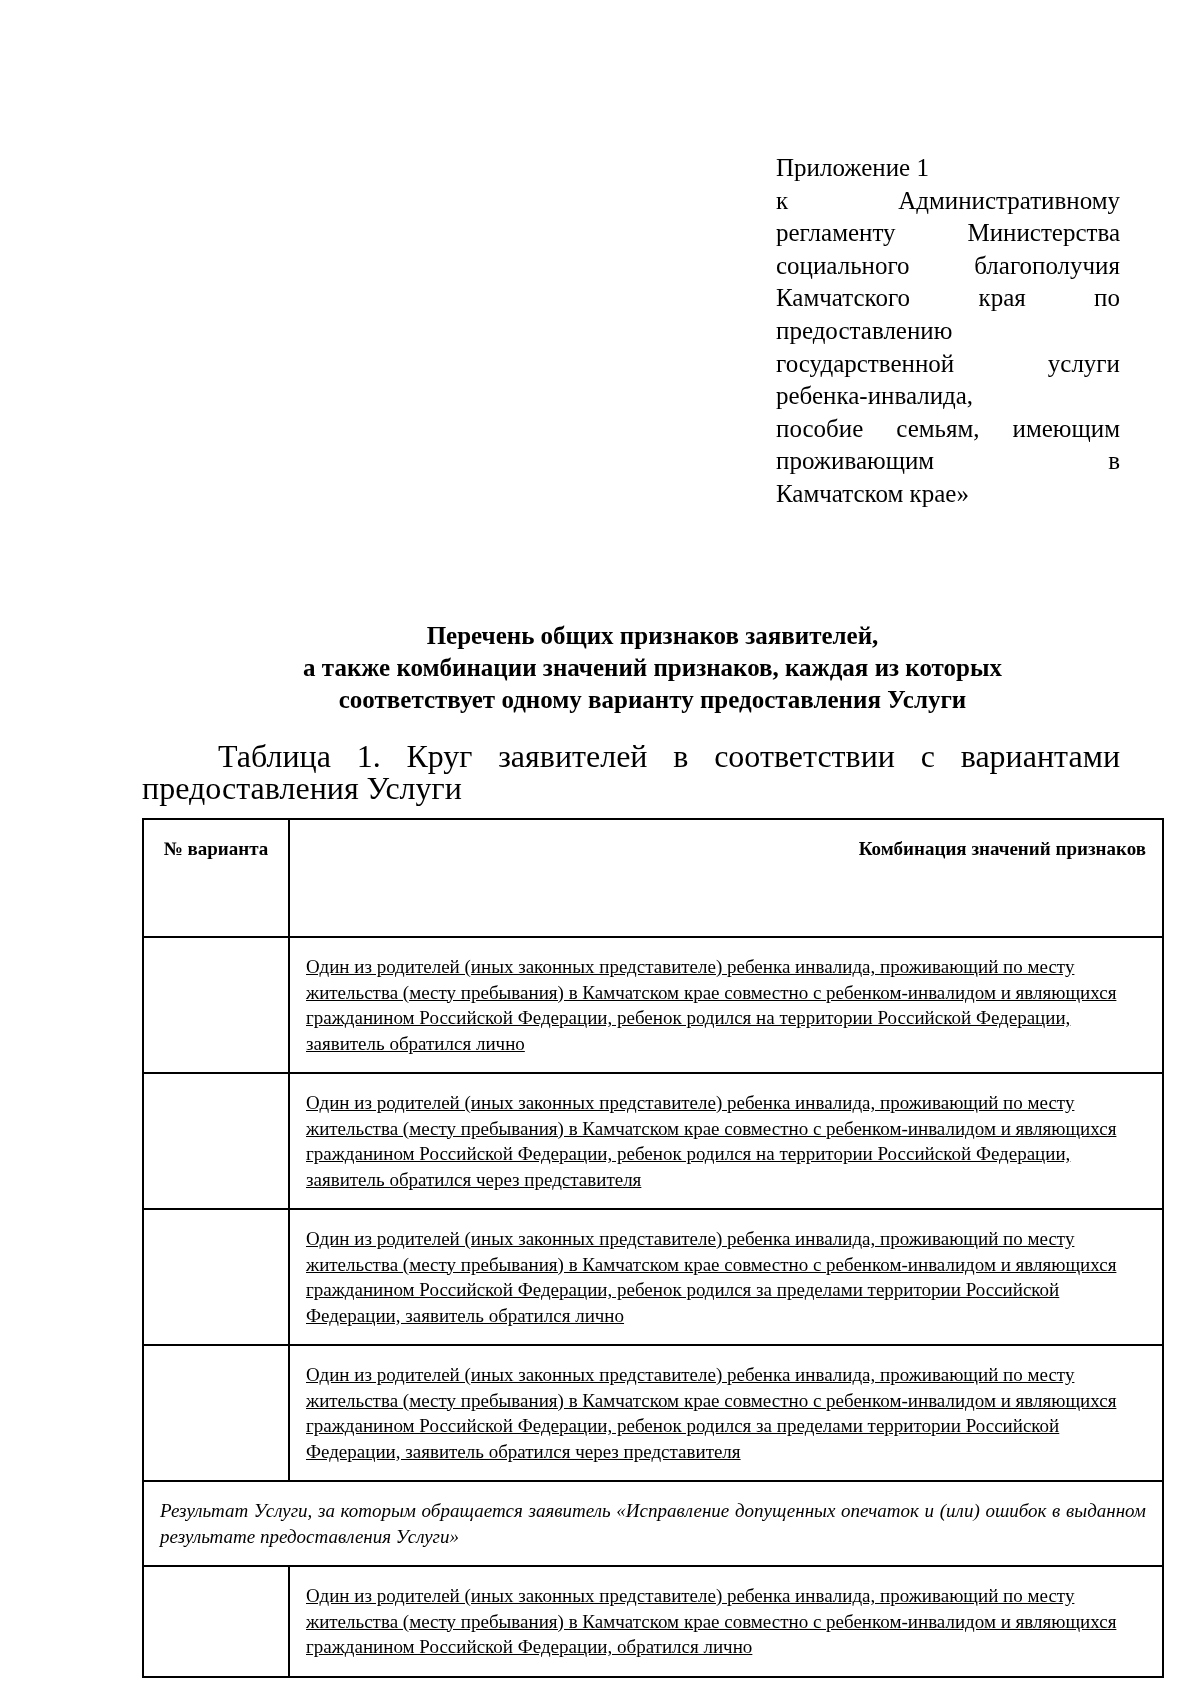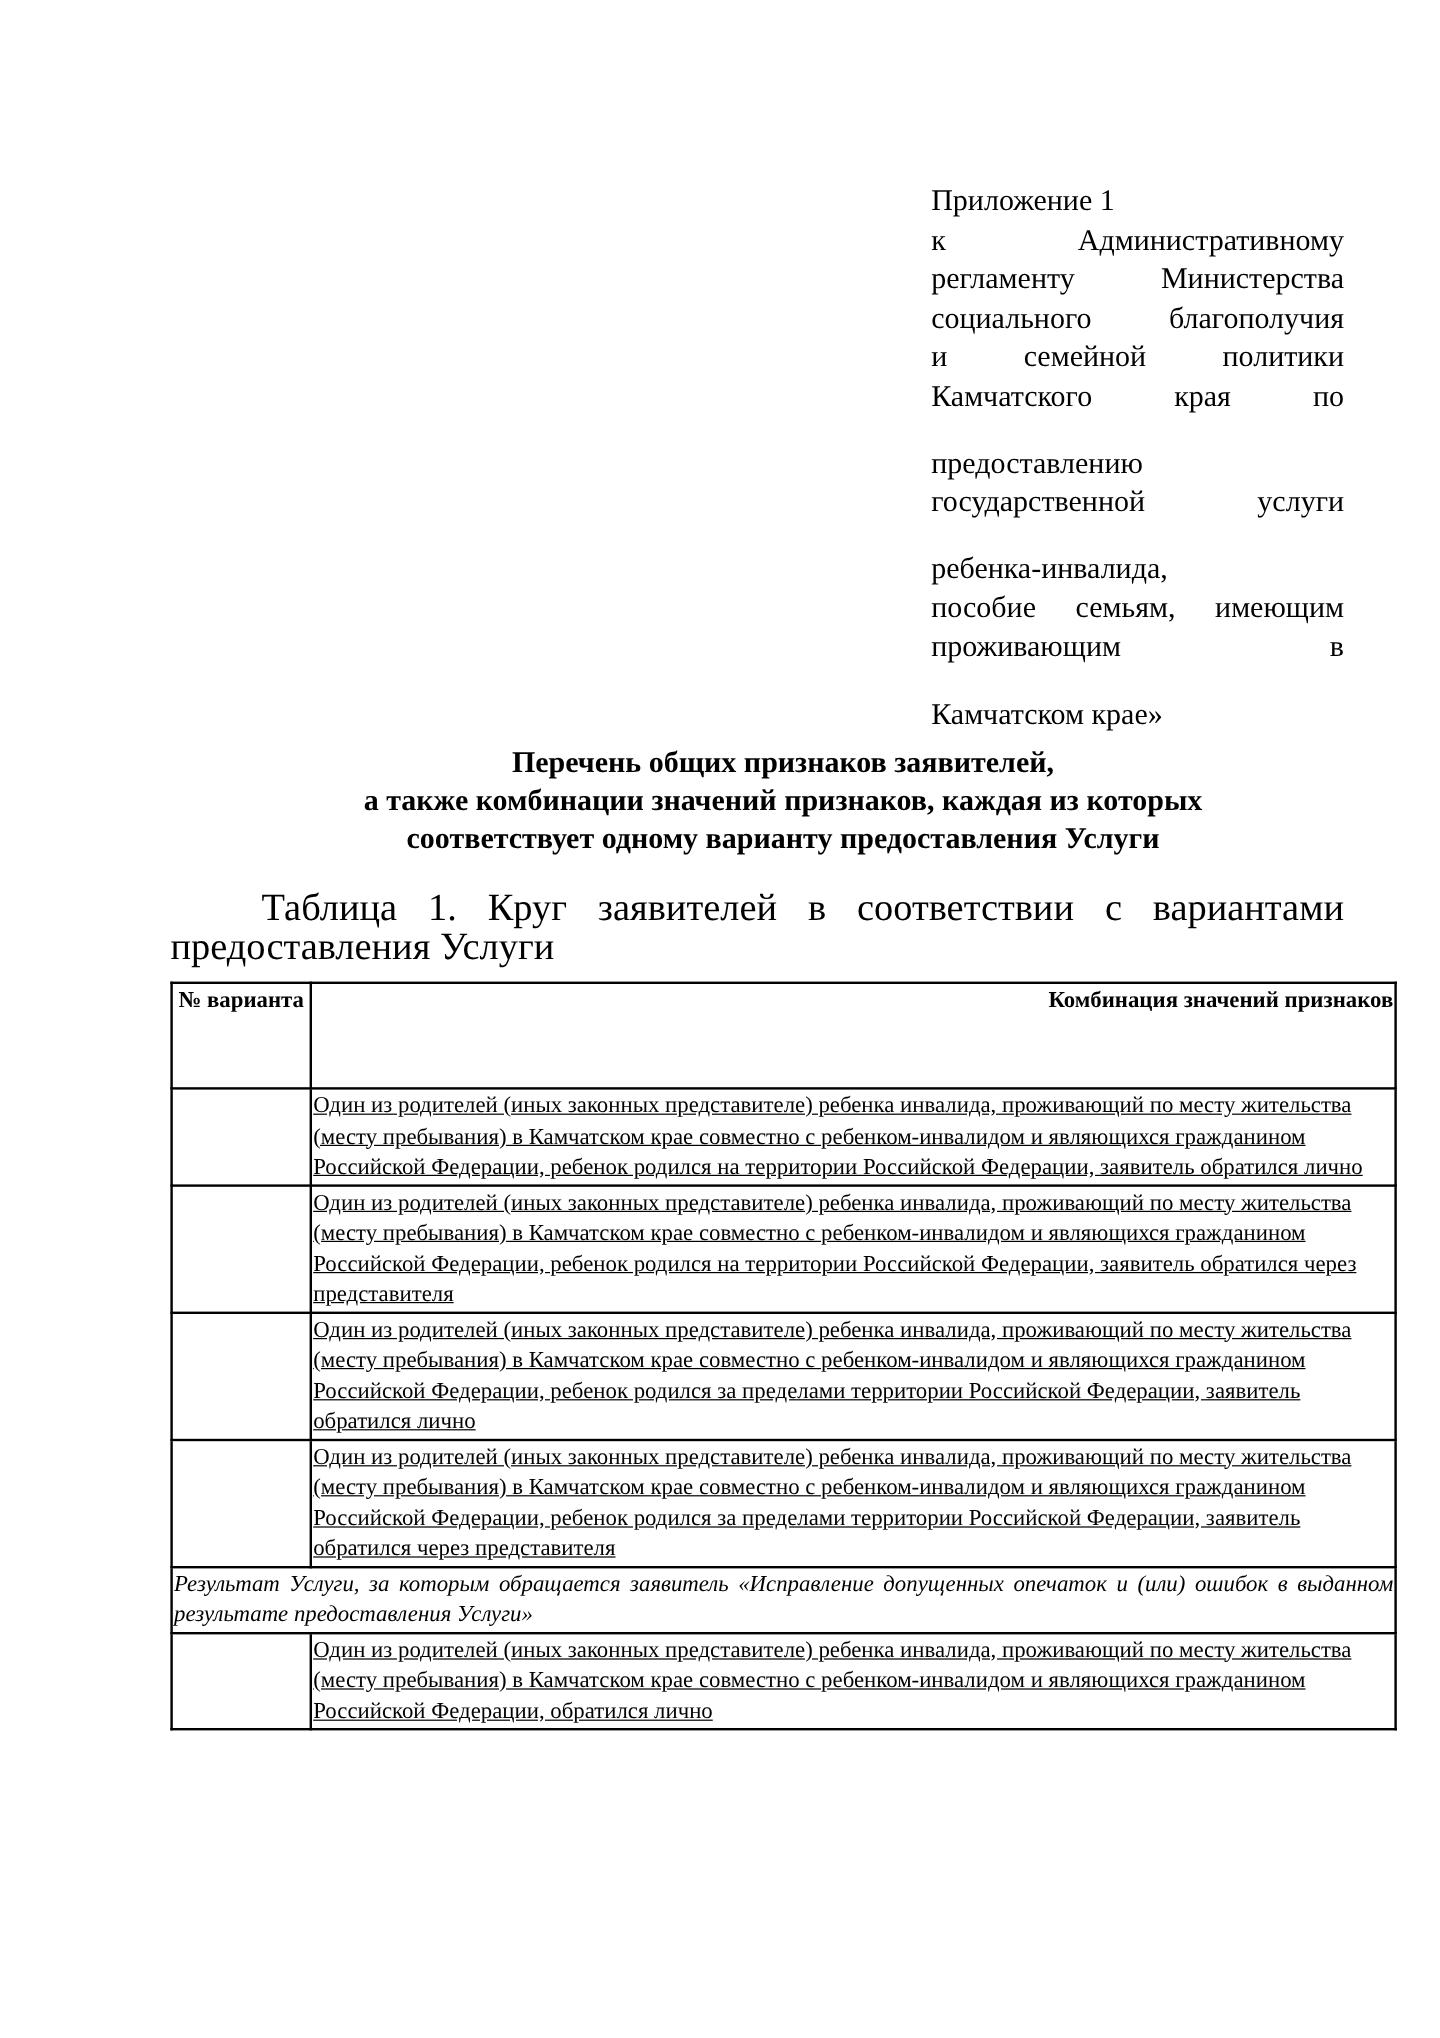--- a/index.html
+++ b/index.html
@@ -5,54 +5,53 @@
   html, body { margin: 0; padding: 0; background: #ffffff; }
   body {
     width: 1200px; height: 1698px; position: relative; overflow: hidden;
     font-family: "Liberation Serif", "DejaVu Serif", serif; color: #000;
   }
   .appendix {
     position: absolute; left: 776px; top: 152px; width: 344px;
     font-size: 25px; line-height: 32.6px;
   }
   .appendix .line { display: block; text-align: justify; text-align-last: justify; white-space: nowrap; height: 32.6px; }
-  .appendix .line.left { text-align-last: left; margin-top: 23px; }
+  .appendix .line.left { text-align-last: left; }
   .appendix .line.first { text-align-last: left; font-family: Liberation Serif, serif; }
   .title {
     position: absolute; left: 142px; top: 620px; width: 1021px; text-align: center;
     font-weight: bold; font-size: 25px; line-height: 32px;
   }
   .caption {
     position: absolute; left: 142px; top: 740px; width: 978px;
     font-size: 32px; line-height: 32px; text-indent: 76px; text-align: justify;
   }
   table.main {
     position: absolute; left: 142px; top: 818px; width: 1022px;
     border-collapse: collapse; font-size: 19px; line-height: 25.5px;
   }
-  table.main td, table.main th { border: 2px solid #000; vertical-align: top; padding: 1px; }
+  table.main td, table.main th { border: 2px solid #000; vertical-align: top; padding: 16px; }
   th.col-num { width: 112px; font-weight: bold; text-align: center; font-size: 19px; line-height: 25px; height: 84px; }
   th.col-combo { font-weight: bold; text-align: right; vertical-align: middle; font-size: 19px; }
   td.section {
     font-style: italic; text-align: justify; padding: 3px 4px 6px 4px; line-height: 25.5px; height: 50px;
   }
   td.num { }
   td.combo { padding: 3px 6px 8px 7px; text-align: left; text-decoration: underline; }
   tr.r4 td { height: 102px; }
   tr.r3 td { height: 102px; }
 </style>
 </head>
 <body>
 
 <div class="appendix">
   <span class="line first">Приложение  1</span>
   <span class="line">к Административному</span>
   <span class="line">регламенту Министерства</span>
   <span class="line">социального благополучия</span>
-  <span class="line">и семейной политики</span>
   <span class="line">Камчатского края по</span>
   <span class="line left">предоставлению</span>
   <span class="line">государственной услуги</span>
   <span class="line left">ребенка-инвалида,</span>
   <span class="line">пособие семьям, имеющим</span>
   <span class="line">проживающим в</span>
   <span class="line left">Камчатском крае»</span>
 </div>
 
 <div class="title">

